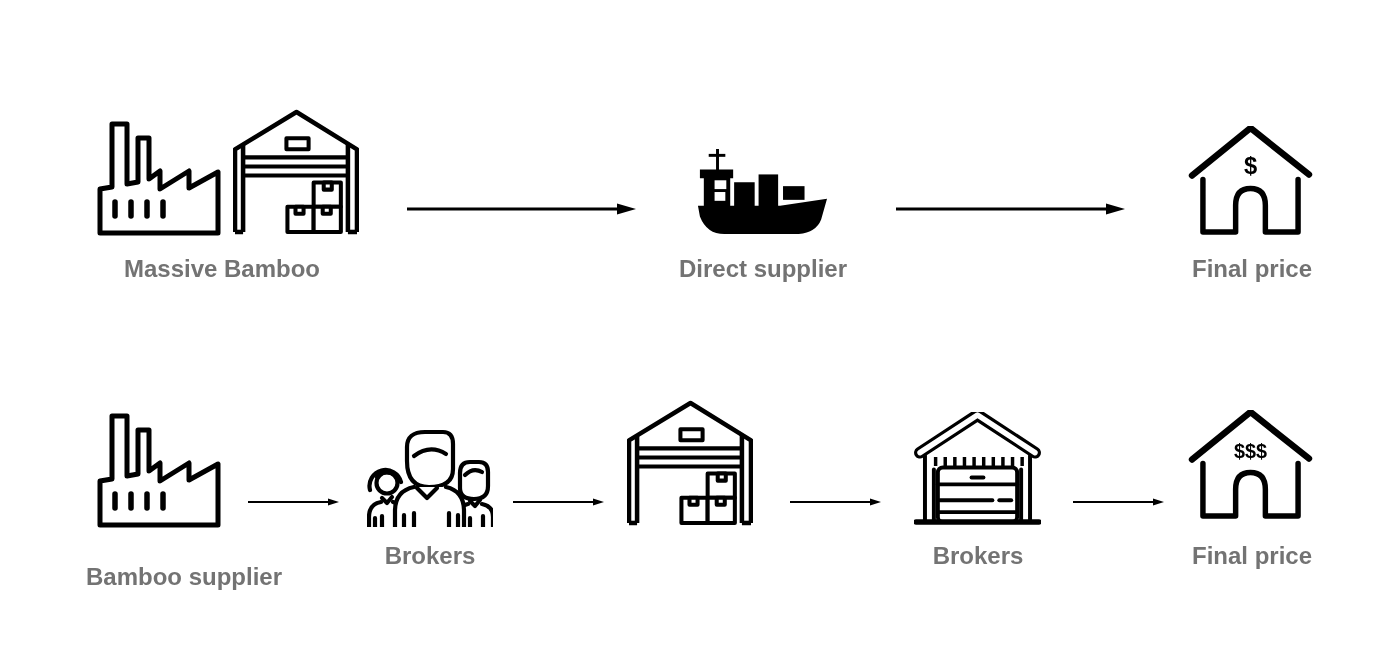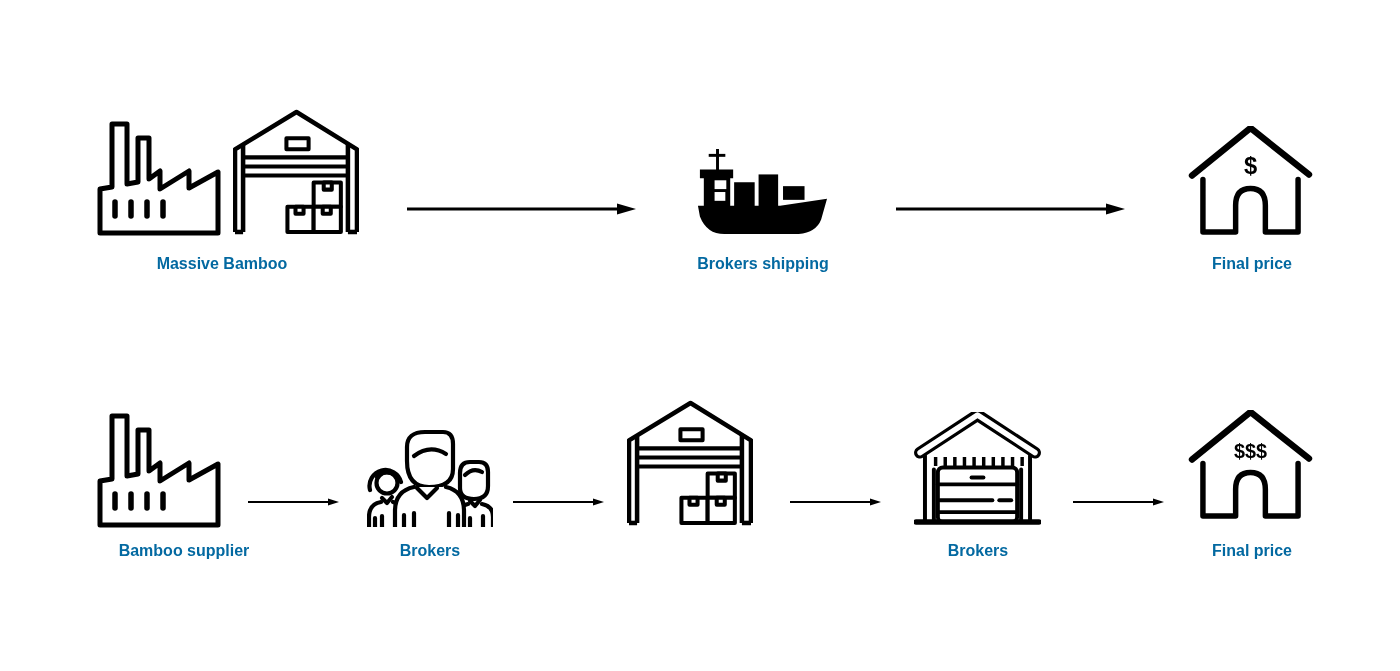--- a/index.html
+++ b/index.html
@@ -1,20 +1,20 @@
 <!DOCTYPE html>
 <html><head>
 <meta charset="utf-8">
 <style>
   html,body{margin:0;padding:0;background:#ffffff}
   .canvas{position:relative;width:1400px;height:671px;background:#ffffff;overflow:hidden;
           font-family:"Liberation Sans","DejaVu Sans",sans-serif}
   .icon{position:absolute;display:block}
-  .node-label{position:absolute;width:320px;text-align:center;font-weight:700;font-size:16px;
-              color:#0369a1;white-space:nowrap;line-height:1.15}
+  .node-label{position:absolute;width:320px;text-align:center;font-weight:700;font-size:24px;
+              color:#737373;white-space:nowrap;line-height:1.15}
   .price{font-weight:700;fill:#000;text-anchor:middle;font-family:"Liberation Sans","DejaVu Sans",sans-serif}
   .price-lg{font-size:24px}
   .price-sm{font-size:20px}
 </style>
 </head>
 <body>
 
 <svg width="0" height="0" style="position:absolute" aria-hidden="true">
   <defs>
     <g id="i-factory" fill="none" stroke="#000" stroke-width="5" stroke-linejoin="round">
@@ -140,36 +140,36 @@
     </svg>
   <div class="node-label" style="left:62px;top:255px">Massive Bamboo</div>
 
   <svg class="icon" style="left:406px;top:202px;width:230px;height:14px" viewBox="0 0 230 14">
       <use href="#i-arrow-big"></use>
     </svg>
 
   <svg class="icon" style="left:696px;top:148px;width:132px;height:90px" viewBox="0 0 135 92">
       <use href="#i-ship"></use>
     </svg>
-  <div class="node-label" style="left:603px;top:255px">Brokers shipping</div>
+  <div class="node-label" style="left:603px;top:255px">Direct supplier</div>
 
   <svg class="icon" style="left:895px;top:202px;width:230px;height:14px" viewBox="0 0 230 14">
       <use href="#i-arrow-big"></use>
     </svg>
 
   <svg class="icon" style="left:1188px;top:126px;width:125px;height:111px" viewBox="0 0 126 112">
     <use href="#i-house"></use>
     <text class="price price-lg" x="63" y="48">$</text>
   </svg>
   <div class="node-label" style="left:1092px;top:255px">Final price</div>
 
   <svg class="icon" style="left:96px;top:413px;width:126px;height:115px" viewBox="0 0 126 115">
       <use href="#i-factory"></use>
     </svg>
-  <div class="node-label" style="left:24px;top:542px">Bamboo supplier</div>
+  <div class="node-label" style="left:24px;top:563px">Bamboo supplier</div>
 
   <svg class="icon" style="left:248px;top:497px;width:91px;height:10px" viewBox="0 0 91 10">
       <use href="#i-arrow-small"></use>
     </svg>
 
   <svg class="icon" style="left:367px;top:427px;width:126px;height:100px" viewBox="0 0 126 100">
       <use href="#i-people"></use>
     </svg>
   <div class="node-label" style="left:270px;top:542px">Brokers</div>
 

